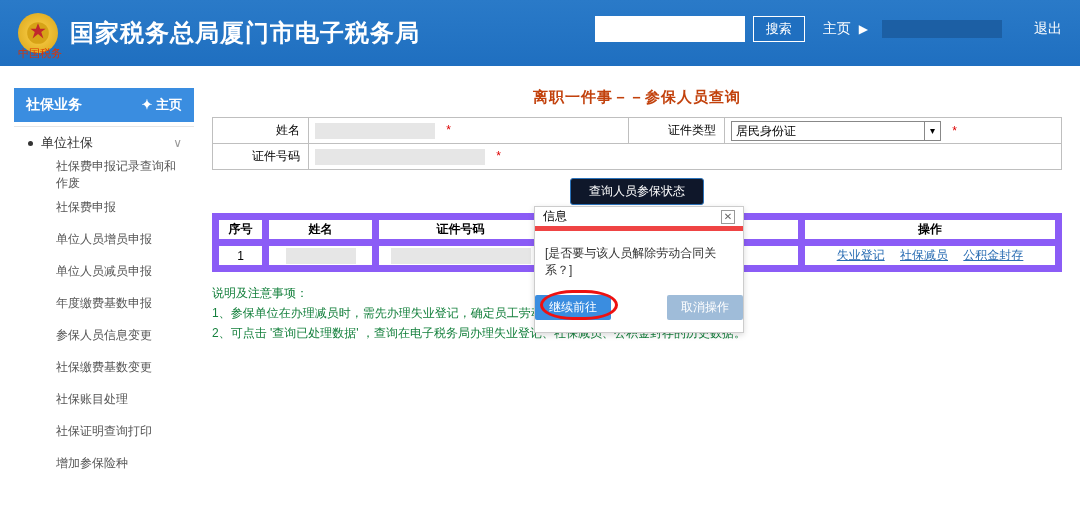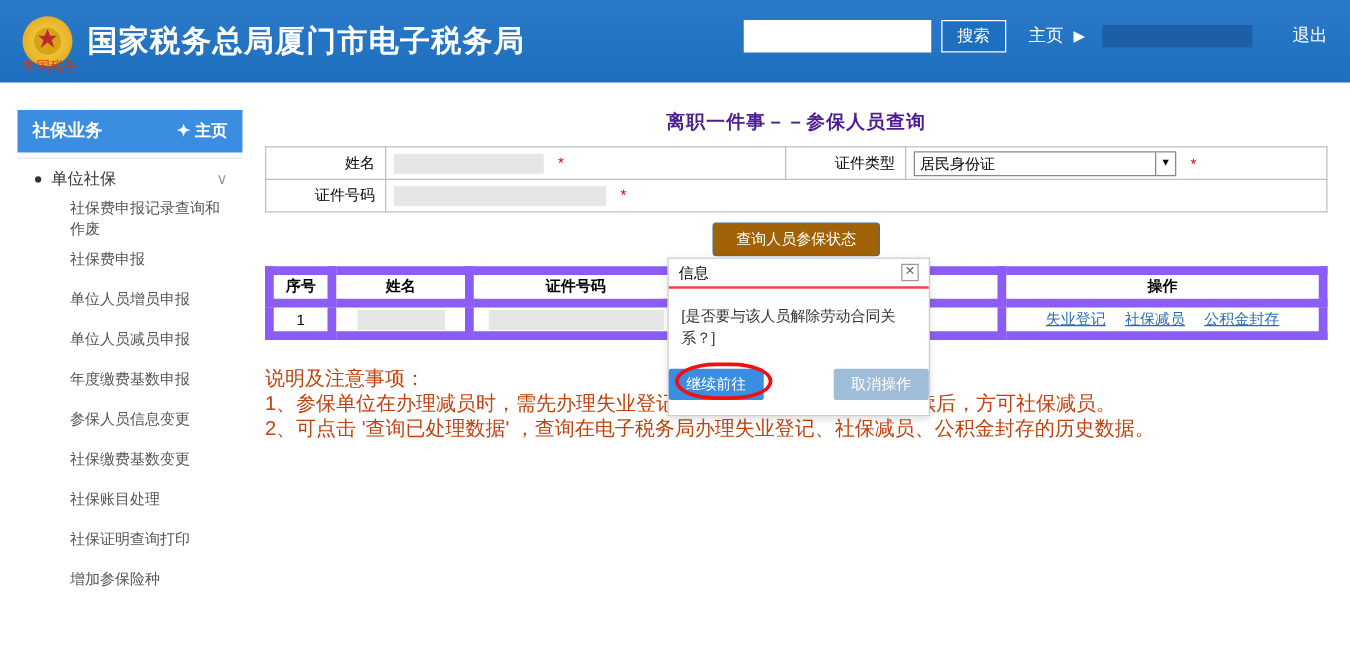--- a/index.html
+++ b/index.html
@@ -25,45 +25,45 @@
 .sb-home { font-size:13px; }
 .sb-item { height:32px; display:flex; align-items:center; padding:0 14px; font-size:13px; color:#333; cursor:pointer; position:relative; }
 .sb-item.lvl1 { font-weight:400; }
 .sb-item.lvl1::before { content:""; width:5px; height:5px; border-radius:50%; background:#333; margin-right:8px; }
 .sb-item.lvl2 { padding-left:42px; font-size:12px; color:#555; }
 .sb-chevron { position:absolute; right:12px; color:#999; font-size:12px; }
 .sb-sep { height:1px; background:#e5e5e5; margin:4px 0 0 0; }
 
 
 .main { position:absolute; left:212px; top:88px; right:18px; }
-.page-title { text-align:center; font-size:15px; font-weight:700; color:#4c1d95; font-family:"SimSun"; letter-spacing:1px; margin-bottom:10px; }
+.page-title { text-align:center; font-size:15px; font-weight:700; color:#c2410c; font-family:"SimSun"; letter-spacing:1px; margin-bottom:10px; }
 
 .form-table { width:100%; border-collapse:collapse; }
 .form-table td { border:1px solid #bfbfbf; height:26px; font-size:12px; }
 .form-table .lbl { width:96px; text-align:right; padding-right:8px; background:#fff; }
 .form-table .val { padding-left:6px; }
 .blank-input { display:inline-block; height:16px; background:#e6e6e6; vertical-align:middle; }
 .req { color:#d00; margin-left:8px; }
 .select-fake { display:inline-block; width:210px; height:20px; border:1px solid #888; font-size:12px; padding:0 4px; line-height:18px; position:relative; background:#fff; }
 .select-fake .arr { position:absolute; right:0; top:0; width:16px; height:18px; border-left:1px solid #888; text-align:center; font-size:10px; line-height:18px; }
 
 .query-btn-row { text-align:center; margin:8px 0; }
-.query-btn { background:#a16207; color:#fff; border:1px solid #2c73ba; font-size:12px; padding:4px 18px; border-radius:3px; cursor:pointer; }
+.query-btn { background:#0f172a; color:#fff; border:1px solid #2c73ba; font-size:12px; padding:4px 18px; border-radius:3px; cursor:pointer; }
 
 .data-table { width:100%; border-collapse:collapse; font-size:12px; }
 .data-table th,.data-table td { border:7px solid #8b5cf6; height:26px; text-align:center; }
 .data-table th { background:#fff; font-weight:700; }
 .op-link { color:#2a6db3; text-decoration:underline; margin:0 6px; cursor:pointer; }
 
-.notes { margin-top:22px; font-size:16px; color:#c2410c; line-height:20px; font-family:"SimSun"; }
+.notes { margin-top:11px; font-size:12px; color:#15803d; line-height:20px; font-family:"SimSun"; }
 .notes-title { }
 
 
 .modal { position:absolute; left:534px; top:206px; width:210px; background:#fff; border:1px solid #ccc; box-shadow:0 2px 6px rgba(0,0,0,.15); }
-.modal-head { height:24px; display:flex; align-items:center; justify-content:space-between; padding:0 8px; font-size:12px; border-bottom:2px solid #ef4444; }
+.modal-head { height:24px; display:flex; align-items:center; justify-content:space-between; padding:0 8px; font-size:12px; border-bottom:5px solid #ef4444; }
 .modal-close { width:14px; height:14px; border:1px solid #999; font-size:10px; line-height:12px; text-align:center; cursor:pointer; color:#666; }
 .modal-body { padding:14px 10px 10px; font-size:12px; color:#333; }
 .modal-foot { display:flex; justify-content:space-between; gap:16px; padding:6px 0 12px; }
 .m-btn { font-size:12px; padding:4px 14px; border:none; color:#fff; cursor:pointer; border-radius:2px; }
 .m-primary { background:#3a8de0; }
 .m-cancel { background:#9fbcd9; }
 .red-ring { position:absolute; width:78px; height:30px; border:3px solid #e11; border-radius:50%/60%; left:540px; top:290px; pointer-events:none; }
 </style>
 </head>
 <body>

